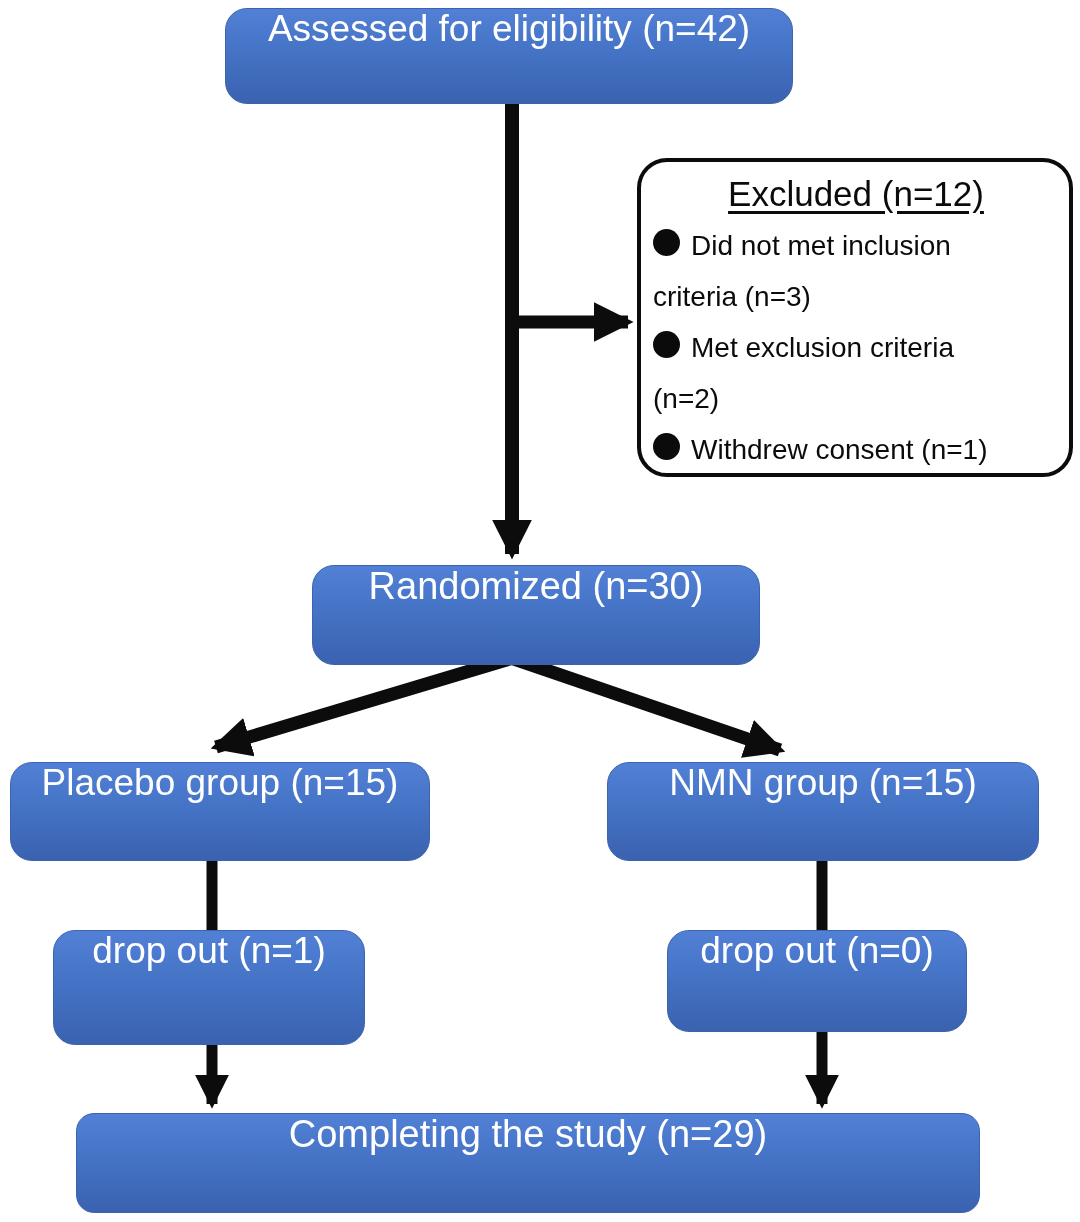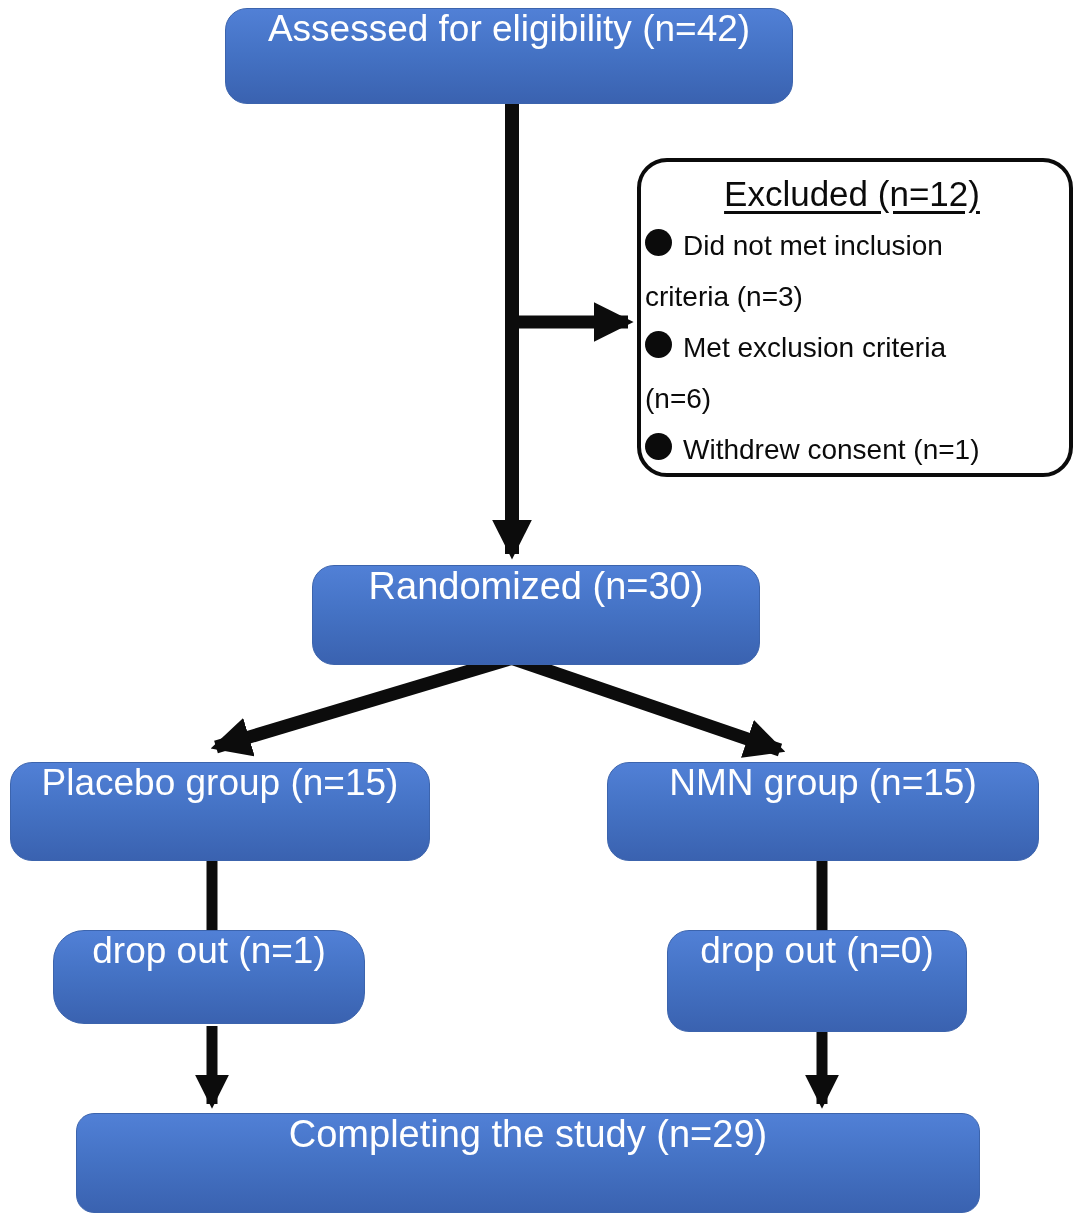--- a/index.html
+++ b/index.html
@@ -39,34 +39,34 @@
     border: 1px solid var(--node-edge, #3c64ad);
     color: var(--node-text, #ffffff);
     border-radius: 22px;
     font-size: 38px;
     line-height: 1.1;
   }
   #assessed    { left: 225px; top: 8px;    width: 568px; height: 96px;  font-size: 37px; }
   #randomized  { left: 312px; top: 565px;  width: 448px; height: 100px; }
   #placebo     { left: 10px;  top: 762px;  width: 420px; height: 99px;  font-size: 37px; }
   #nmn         { left: 607px; top: 762px;  width: 432px; height: 99px;  font-size: 37px; }
-  #dropout-l   { left: 53px;  top: 930px;  width: 312px; height: 94px; font-size: 37px; border-radius: 31px; }
+  #dropout-l   { left: 53px;  top: 930px;  width: 312px; height: 115px; font-size: 37px; }
   #dropout-r   { left: 667px; top: 930px;  width: 300px; height: 102px; font-size: 37px; }
   #completing  { left: 76px;  top: 1113px; width: 904px; height: 100px; border-radius: 18px; }
 
   #excluded {
     left: 637px; top: 158px;
     width: 436px; height: 319px;
     background: var(--excluded-bg, #ffffff);
     border: 4px solid var(--excluded-border, #0b0b0b);
     border-radius: 30px;
     color: var(--excluded-text, #0b0b0b);
     display: block;
     text-align: left;
-    padding: 6px 10px 4px 4px;
+    padding: 6px 10px 4px 12px;
   }
   .exc-title {
     text-align: center;
     font-size: 35px;
     line-height: 52px;
     text-decoration: underline;
     text-underline-offset: 5px;
     white-space: nowrap;
   }
   .exc-line {
@@ -119,21 +119,21 @@
   <div class="node blue" id="assessed">
     <span>Assessed for eligibility (n=42)</span>
   </div>
 
   <div class="node" id="excluded">
     <div class="exc-title">Excluded (n=12)</div>
     <div id="excluded-lines">
         <div class="exc-line"><span class="bullet"></span>Did not met inclusion</div>
         <div class="exc-line">criteria (n=3)</div>
         <div class="exc-line"><span class="bullet"></span>Met exclusion criteria</div>
-        <div class="exc-line">(n=6)</div>
+        <div class="exc-line">(n=2)</div>
         <div class="exc-line"><span class="bullet"></span>Withdrew consent (n=1)</div>
       </div>
   </div>
 
   <div class="node blue" id="randomized">
     <span>Randomized (n=30)</span>
   </div>
 
   <div class="node blue" id="placebo">
     <span>Placebo group (n=15)</span>

